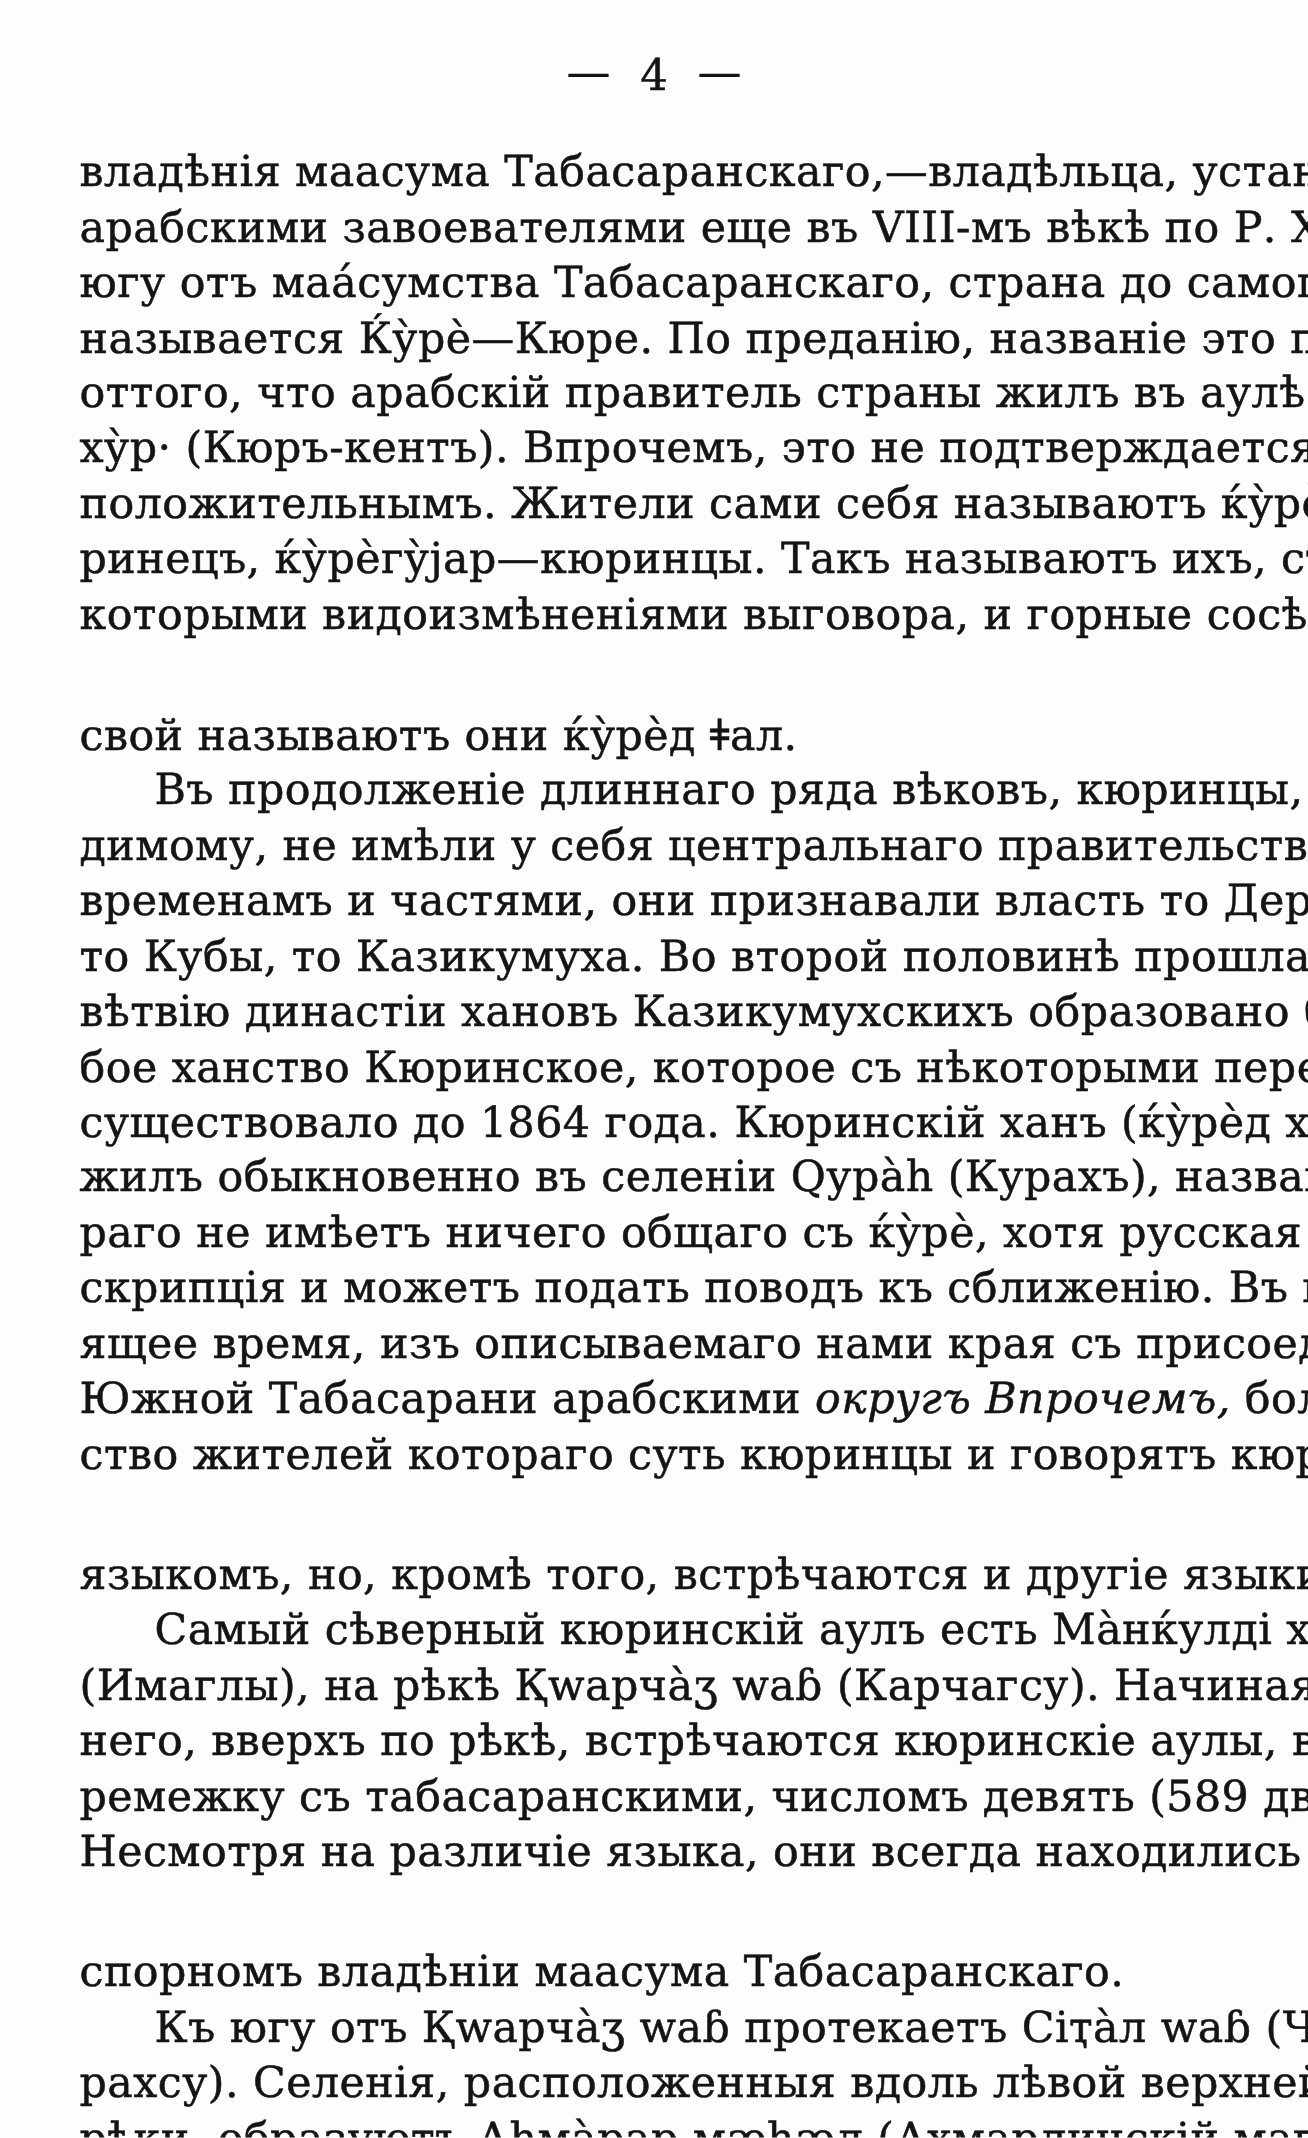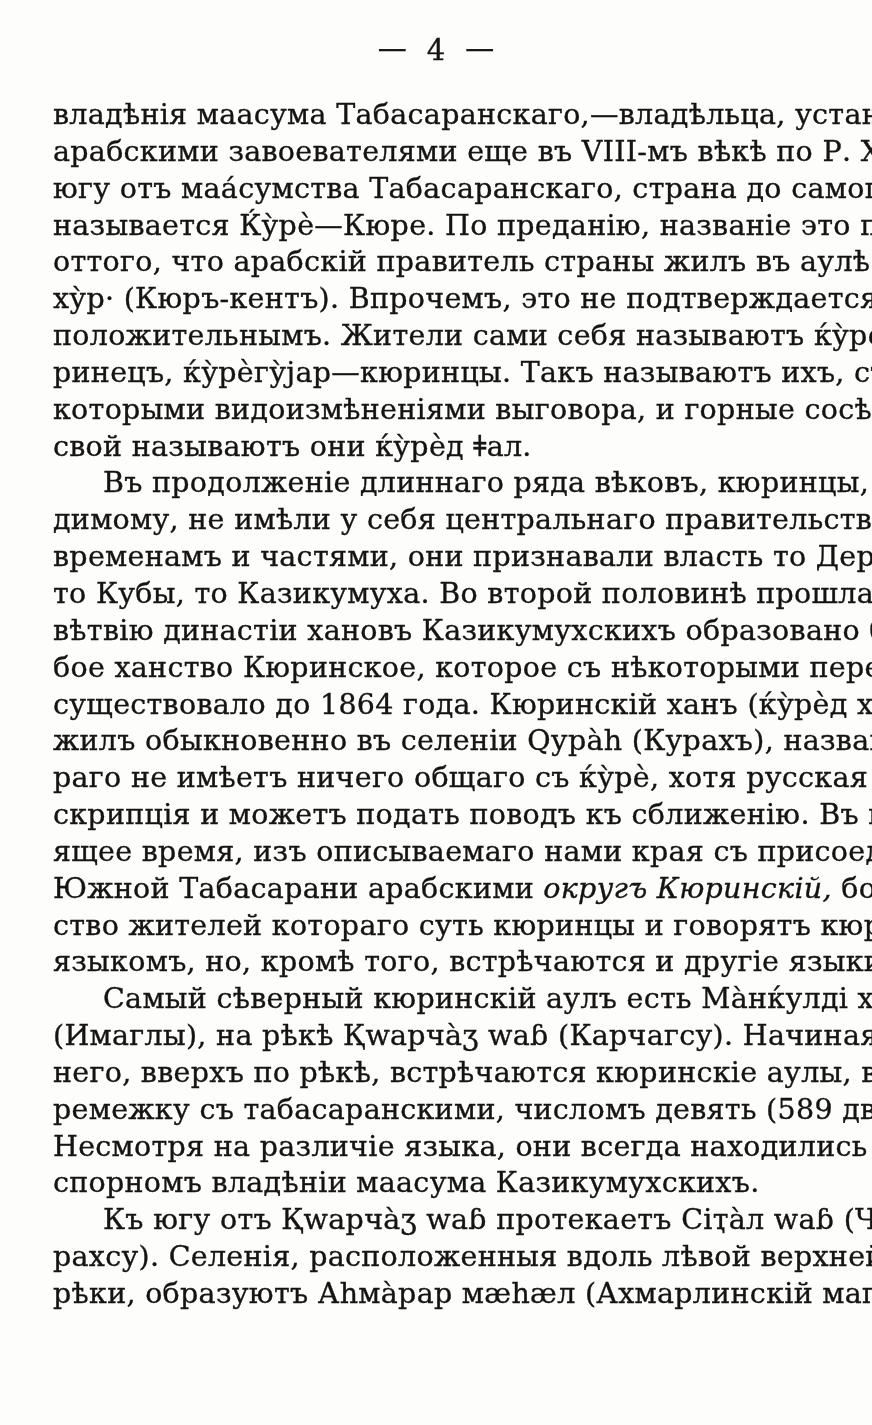--- a/index.html
+++ b/index.html
@@ -31,21 +31,21 @@
     letter-spacing:0.3px;
     -webkit-text-stroke:0.35px currentColor;
   }
   .line{
     text-align:justify;
     text-align-last:justify;
     text-justify:inter-word;
     height:36.85px;
     white-space:nowrap;
   }
-  .line.end{text-align-last:left;}
+  .line.end{text-align-last:left;margin-top:44px;}
   .line.indent{text-indent:50px;}
   em{font-style:italic;}
 </style>
 </head>
 <body>
 
 <div class="page">
   <div class="running-head">
     <span class="dash">—</span><span>4</span><span class="dash">—</span>
   </div>
@@ -67,31 +67,31 @@
         <div class="line"><span>димому, не имѣли у себя центральнаго правительства. По</span></div>
         <div class="line"><span>временамъ и частями, они признавали власть то Дербента,</span></div>
         <div class="line"><span>то Кубы, то Казикумуха. Во второй половинѣ прошлаго вѣка,</span></div>
         <div class="line"><span>вѣтвію династіи хановъ Казикумухскихъ образовано было осо-</span></div>
         <div class="line"><span>бое ханство Кюринское, которое съ нѣкоторыми перерывами</span></div>
         <div class="line"><span>существовало до 1864 года. Кюринскій ханъ (ќу̀рѐд хан)</span></div>
         <div class="line"><span>жилъ обыкновенно въ селеніи Ԛура̀h (Курахъ), названіе кото-</span></div>
         <div class="line"><span>раго не имѣетъ ничего общаго съ ќу̀рѐ, хотя русская тран-</span></div>
         <div class="line"><span>скрипція и можетъ подать поводъ къ сближенію. Въ насто-</span></div>
         <div class="line"><span>ящее время, изъ описываемаго нами края съ присоединеніемъ</span></div>
-        <div class="line"><span>Южной Табасарани арабскими </span><em>округъ Кюринскій,</em><span> большин-</span></div>
+        <div class="line"><span>Южной Табасарани арабскими </span><em>округъ Впрочемъ,</em><span> большин-</span></div>
         <div class="line"><span>ство жителей котораго суть кюринцы и говорятъ кюринскимъ</span></div>
         <div class="line end"><span>языкомъ, но, кромѣ того, встрѣчаются и другіе языки.</span></div>
       </div>
       <div>
         <div class="line indent"><span>Самый сѣверный кюринскій аулъ есть Ма̀нќулді ху̀р</span></div>
         <div class="line"><span>(Имаглы), на рѣкѣ Қwарча̀ӡ waɓ (Карчагсу). Начиная отъ</span></div>
         <div class="line"><span>него, вверхъ по рѣкѣ, встрѣчаются кюринскіе аулы, въ пе-</span></div>
         <div class="line"><span>ремежку съ табасаранскими, числомъ девять (589 дворовъ).</span></div>
         <div class="line"><span>Несмотря на различіе языка, они всегда находились въ без-</span></div>
-        <div class="line end"><span>спорномъ владѣніи маасума Казикумухскихъ.</span></div>
+        <div class="line end"><span>спорномъ владѣніи маасума Табасаранскаго.</span></div>
       </div>
       <div>
         <div class="line indent"><span>Къ югу отъ Қwарча̀ӡ waɓ протекаетъ Сіҭа̀л waɓ (Чи-</span></div>
         <div class="line"><span>рахсу). Селенія, расположенныя вдоль лѣвой верхней части</span></div>
         <div class="line"><span>рѣки, образуютъ Аhма̀рар мæhæл (Ахмарлинскій магалъ), въ</span></div>
       </div>
     </div>
 </div>
 
 </body></html>

